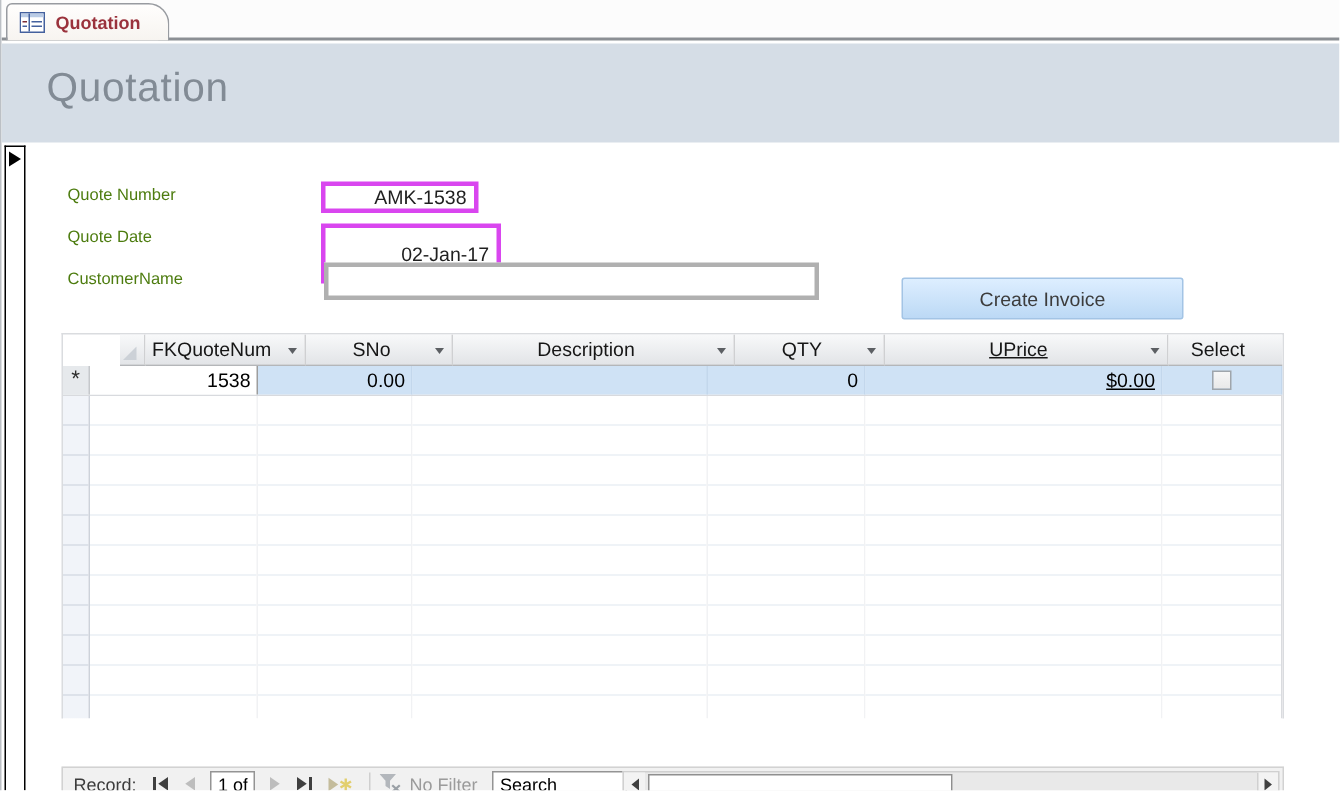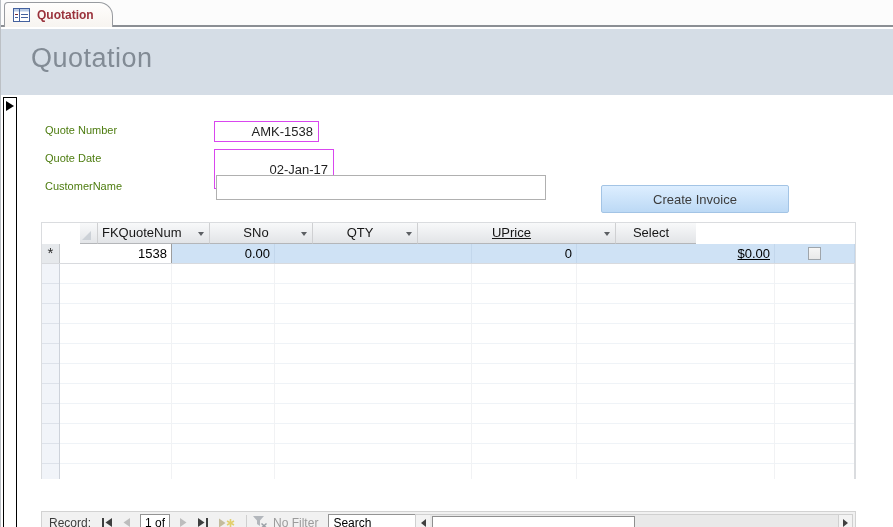--- a/index.html
+++ b/index.html
@@ -43,21 +43,21 @@
   .current-arrow{
     margin:3px auto 0 2px; width:0; height:0;
     border-left:8px solid #000; border-top:5px solid transparent;
     border-bottom:5px solid transparent;
   }
 
   
   .lbl{ position:absolute; left:44px; font-size:11px; color:#4d7c0f; }
   .lbl.f1{ top:124px; } .lbl.f2{ top:152px; } .lbl.f3{ top:180px; }
   .txt{
-    position:absolute; background:#fff; border:1px solid #d946ef;
+    position:absolute; background:#fff; border:3px solid #d946ef;
     font-family:"Liberation Sans", sans-serif; font-size:13px; color:#1f1f1f;
     text-align:right; padding:0 5px; outline:none;
   }
   .txt.f1{ left:213px; top:121px; width:105px; height:21px; }
   .txt.f2{ left:213px; top:149px; width:120px; height:40px; }
   .txt.f3{ left:215px; top:175px; width:330px; height:25px; text-align:left; border-color:#b0b0b0; }
 
   .create-btn{
     position:absolute; left:600px; top:185px; width:188px; height:28px;
     background:linear-gradient(#ddeeff,#bcd9f5);
@@ -215,20 +215,24 @@
         </span>
       </div>
       <div class="ds-h c1">
         <span class="cap">FKQuoteNum</span>
         <span class="dd"></span>
       </div>
       <div class="ds-h c2">
         <span class="cap">SNo</span>
         <span class="dd"></span>
       </div>
+      <div class="ds-h c3">
+        <span class="cap">Description</span>
+        <span class="dd"></span>
+      </div>
       <div class="ds-h c4">
         <span class="cap">QTY</span>
         <span class="dd"></span>
       </div>
       <div class="ds-h c5">
         <span class="cap">UPrice</span>
         <span class="dd"></span>
       </div>
       <div class="ds-h c6">
         <span class="cap">Select</span>

